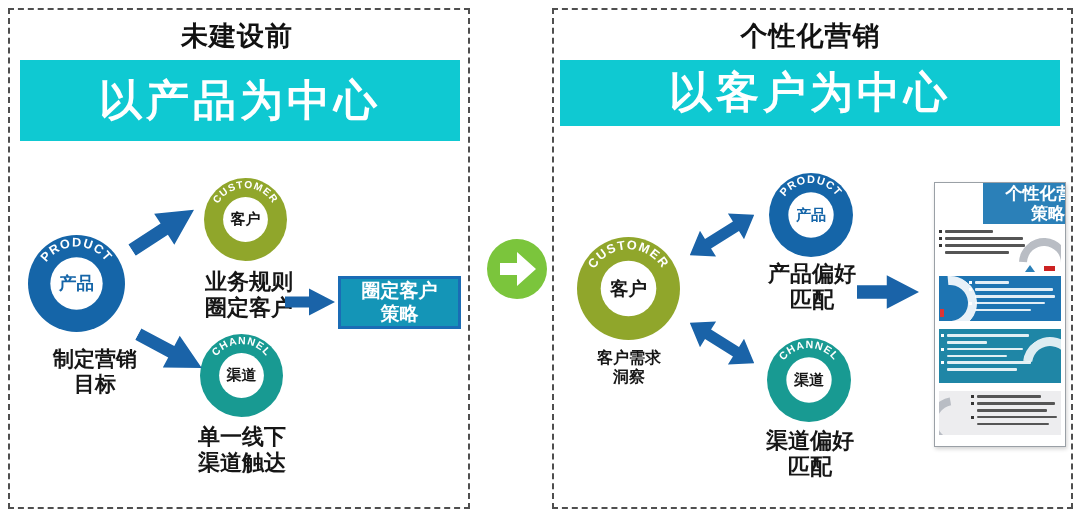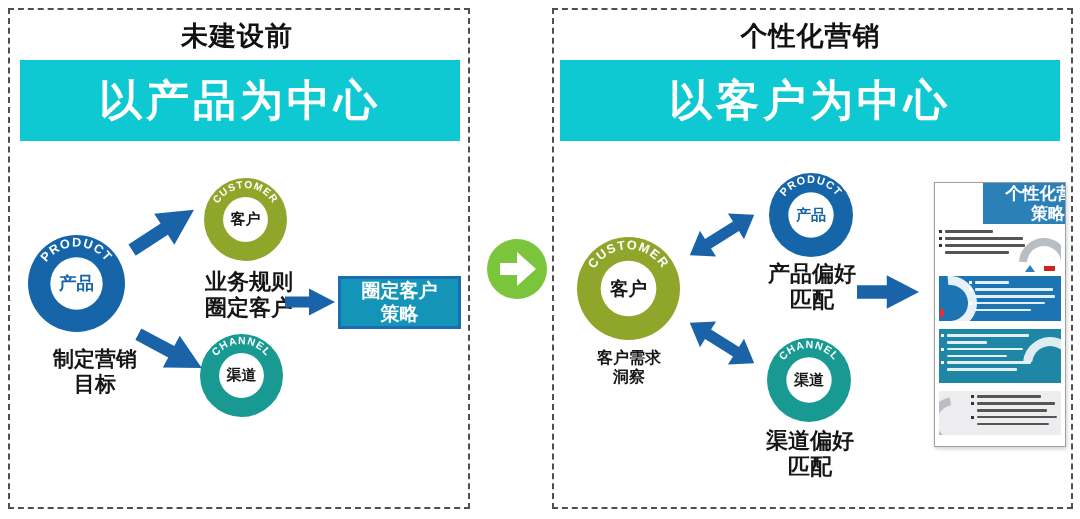--- a/index.html
+++ b/index.html
@@ -75,20 +75,22 @@
 
   <div class="ringwrap" style="left:200px;top:334px;width:83px;height:83px;">
     <svg viewBox="0 0 100 100">
       <circle cx="50" cy="50" r="50" fill="#189a92"></circle>
       <circle cx="50" cy="50" r="27" fill="#ffffff"></circle>
       <path id="arcLH" d="M 16.4 67.8 A 38 38 0 1 1 83.6 67.8" fill="none"></path>
       <text class="ring-text" style="font-size:12.6px;"><textPath href="#arcLH" startOffset="50%" text-anchor="middle">CHANNEL</textPath></text>
       <text class="center-label" x="50" y="56" text-anchor="middle" fill="#161616">渠道</text>
     </svg>
   </div>
+  <div class="caption" style="left:177px;top:424px;width:130px;font-size:22px;">单一线下
+渠道触达</div>
 
   <div class="arrow" style="left:126px;top:206px;width:74px;height:48px;transform:rotate(-33deg);">
     <svg viewBox="0 0 100 58">
         <polygon points="0,20 52,20 52,4 100,29 52,54 52,38 0,38" fill="#1a63a8"></polygon>
       </svg>
   </div>
   <div class="arrow" style="left:134px;top:328px;width:72px;height:46px;transform:rotate(28deg);">
     <svg viewBox="0 0 100 58">
         <polygon points="0,20 52,20 52,4 100,29 52,54 52,38 0,38" fill="#1a63a8"></polygon>
       </svg>
@@ -105,21 +107,21 @@
   </div>
 
   <div class="transition-circle" style="left:487px;top:239px;width:60px;height:60px;">
     <svg viewBox="0 0 60 60" style="width:60px;height:60px;">
       <polygon points="13,24 30,24 30,13 49,30 30,47 30,36 13,36" fill="#ffffff"></polygon>
     </svg>
   </div>
 
   <div class="panel" style="left:552px;top:8px;width:517px;height:497px;"></div>
   <div class="panel-title" style="left:552px;top:18px;width:517px;">个性化营销</div>
-  <div class="banner" style="left:560px;top:60px;width:500px;height:81px;">
+  <div class="banner" style="left:560px;top:60px;width:500px;height:66px;">
     <span>以客户为中心</span>
   </div>
 
   <div class="ringwrap" style="left:577px;top:237px;width:103px;height:103px;">
     <svg viewBox="0 0 100 100">
       <circle cx="50" cy="50" r="50" fill="#90a62b"></circle>
       <circle cx="50" cy="50" r="27" fill="#ffffff"></circle>
       <path id="arcRC" d="M 16.4 67.8 A 38 38 0 1 1 83.6 67.8" fill="none"></path>
       <text class="ring-text" style="font-size:12.3px;"><textPath href="#arcRC" startOffset="50%" text-anchor="middle">CUSTOMER</textPath></text>
       <text class="center-label" x="50" y="56" text-anchor="middle" fill="#161616">客户</text>

